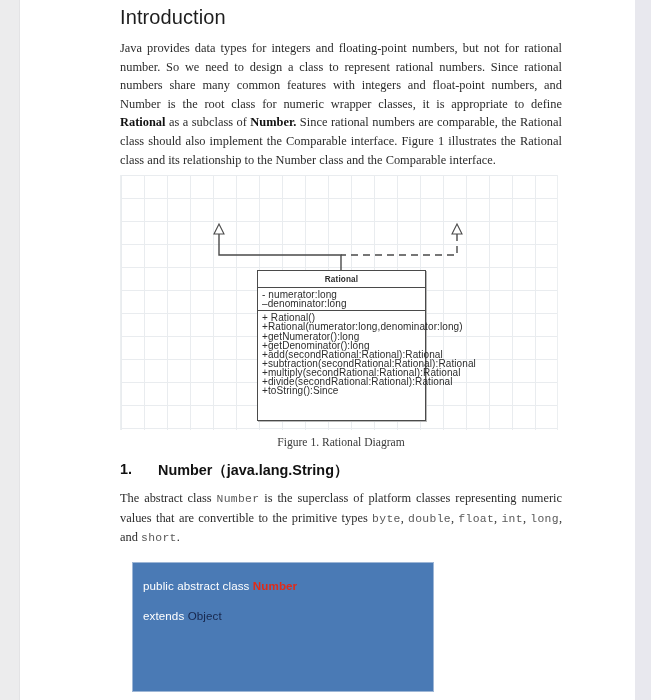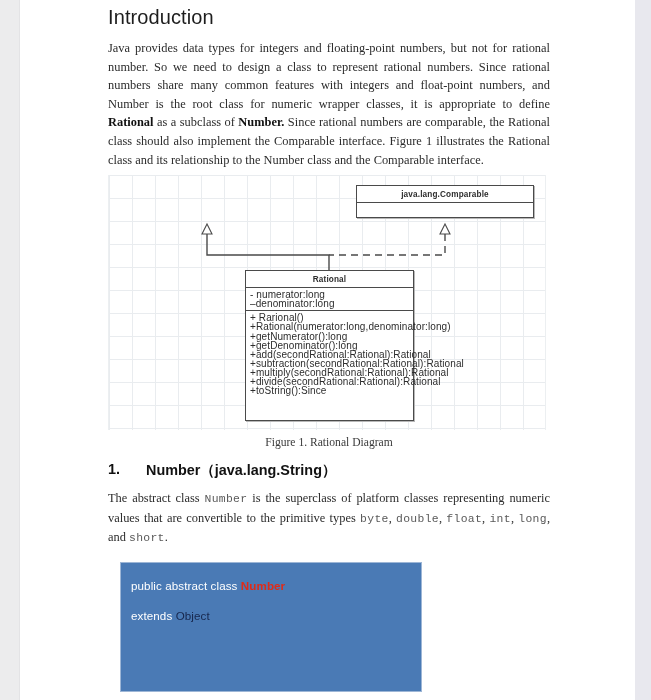--- a/index.html
+++ b/index.html
@@ -16,21 +16,21 @@
   }
   .edge-right{
     position:absolute;right:0;top:0;width:16px;height:700px;
     background:#e8e8ee;border-left:1px solid #dcdce4;
   }
   .page{
     position:absolute;left:20px;top:0;width:615px;height:700px;
     background:#ffffff;
   }
   .content{
-    position:absolute;left:88px;top:0;width:442px;
+    position:absolute;left:100px;top:0;width:442px;
   }
 
   h1.doc-title{
     font-family:"Liberation Sans",sans-serif;
     font-size:20px;font-weight:400;color:#1d1d1d;
     margin:6px 0 10px 0;letter-spacing:.1px;
   }
 
   p.para{
     font-family:"Liberation Serif",serif;
@@ -127,33 +127,29 @@
         <svg class="connectors" viewBox="0 0 436 255">
 
           <polygon points="98,49 93,59 103,59" fill="#ffffff" stroke="#4a4a4a" stroke-width="1.1"></polygon>
           <path d="M98,59 L98,80 L220,80 L220,95" fill="none" stroke="#4a4a4a" stroke-width="1.4"></path>
 
           <polygon points="336,49 331,59 341,59" fill="#ffffff" stroke="#4a4a4a" stroke-width="1.1"></polygon>
           <path d="M336,59 L336,80 L220,80" fill="none" stroke="#4a4a4a" stroke-width="1.4" stroke-dasharray="7,5"></path>
         </svg>
 
 
-        <div class="uml-box box-comparable">
-          <div class="uml-title">java.lang.Comparable</div>
-          <div class="uml-sep uml-empty"></div>
-        </div>
 
         <div class="uml-box box-rational">
           <div class="uml-title">Rational</div>
           <div class="uml-sep uml-section">
             <div>- numerator:long</div>
             <div>–denominator:long</div>
           </div>
           <div class="uml-sep uml-section">
-            <div>+  Rarional()</div>
+            <div>+  Rational()</div>
             <div>+Rational(numerator:long,denominator:long)</div>
             <div>+getNumerator():long</div>
             <div>+getDenominator():long</div>
             <div>+add(secondRational:Rational):Rational</div>
             <div>+subtraction(secondRational:Rational):Rational</div>
             <div>+multiply(secondRational:Rational):Rational</div>
             <div>+divide(secondRational:Rational):Rational</div>
             <div>+toString():Since</div>
           </div>
         </div>

